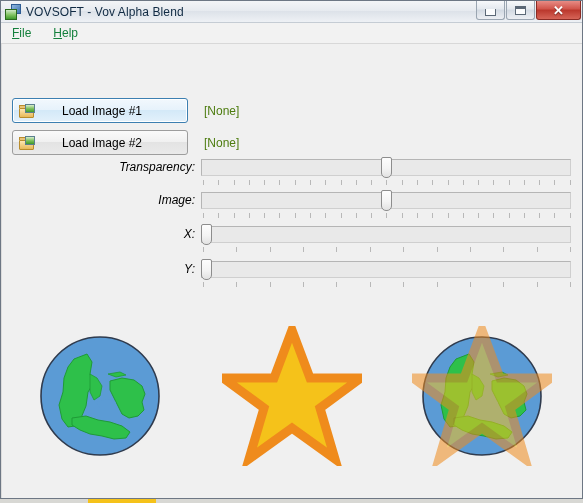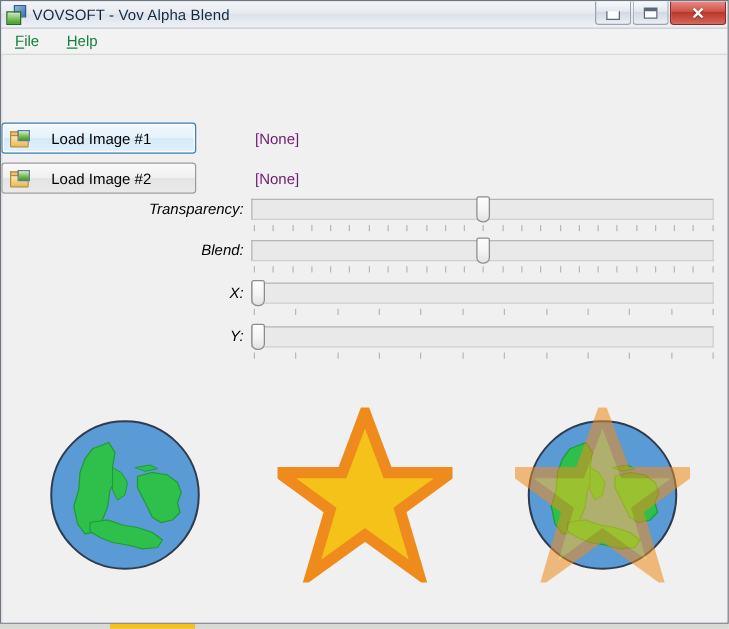--- a/index.html
+++ b/index.html
@@ -152,22 +152,22 @@
   
   .client {
     position: relative;
     height: 455px;
     background: #f0f0f0;
   }
 
   
   .load-btn {
     position: absolute;
-    left: 0;
-    width: 156px;
+    left: 11px;
+    width: 176px;
     height: 25px;
     box-sizing: border-box;
     border: 1px solid #9d9d9d;
     border-radius: 3px;
     background: linear-gradient(to bottom, #fafafa 0%, #f0f0f0 48%, #e3e3e3 50%, #eaeaea 100%);
     display: flex;
     align-items: center;
     cursor: default;
   }
   .load-btn.focused {
@@ -215,21 +215,21 @@
     font-size: 12px;
     color: #000;
     margin-right: 18px;
   }
 
   
   .none-label {
     position: absolute;
     left: 203px;
     font-size: 12px;
-    color: #701a75;
+    color: #4d7c0f;
   }
   #none1 { top: 60px; }
   #none2 { top: 92px; }
 
   
   .slider-row {
     position: absolute;
     left: 0;
     width: 583px;
     height: 30px;
@@ -396,21 +396,21 @@
             <span></span>
             <span></span>
             <span></span>
             <span></span>
             <span></span>
           </div>
       </div>
     </div>
 
     <div class="slider-row" id="row-zoom">
-      <div class="slider-label">Blend:</div>
+      <div class="slider-label">Image:</div>
       <div class="slider-wrap">
         <div class="slider-track"></div>
         <div class="slider-thumb" style="left: 179.5px;"></div>
         <div class="ticks">
             <span></span>
             <span></span>
             <span></span>
             <span></span>
             <span></span>
             <span></span>

